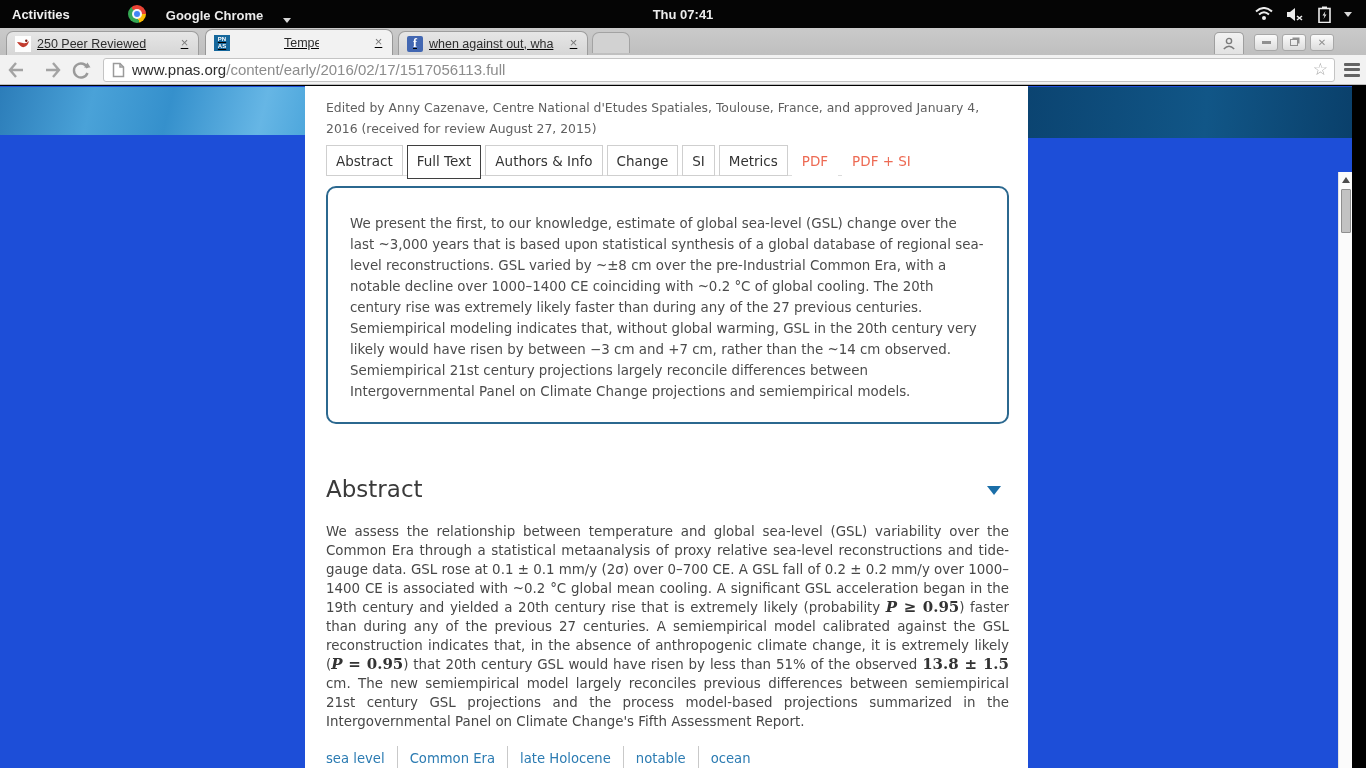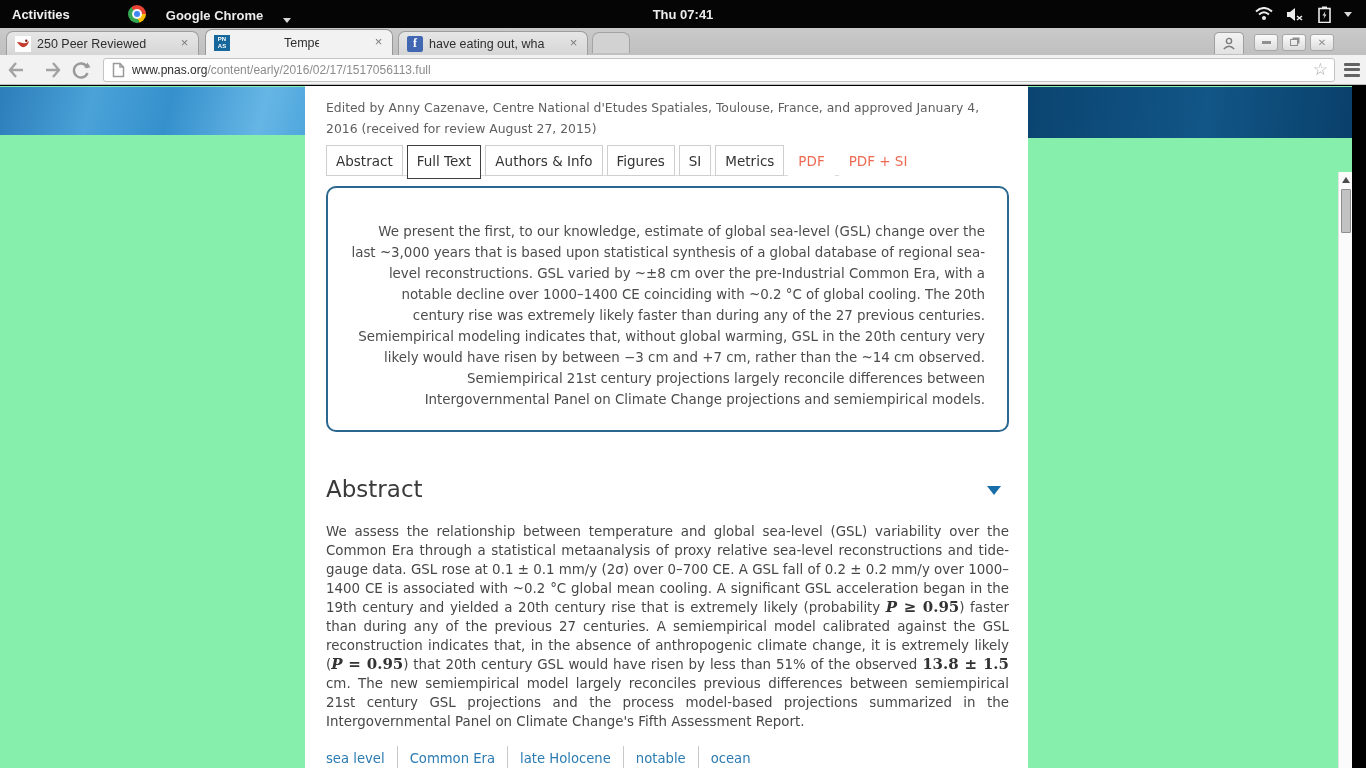--- a/index.html
+++ b/index.html
@@ -20,21 +20,21 @@
   .caret-down { width:0; height:0; border-left:4px solid transparent; border-right:4px solid transparent; border-top:5px solid #d8d8d8; display:inline-block; }
   .tb-clock { position:absolute; left:50%; transform:translateX(-50%); font-size:13px; font-weight:700; }
   .tb-status { position:absolute; right:14px; display:flex; align-items:center; gap:13px; }
   .tb-status svg { display:block; }
 
   
   .tabstrip { position:absolute; top:28px; left:0; width:1366px; height:27px;
               background:linear-gradient(#cacaca,#bfbfbf); }
   .btab { position:absolute; top:3px; height:24px; border:1px solid #9d9d9d; border-bottom:none;
           border-radius:7px 7px 0 0; background:linear-gradient(#e6e6e6,#d6d6d6);
-          display:flex; align-items:center; padding:0 6px 0 8px; }
+          display:flex; align-items:center; padding:0 6px 0 8px;text-decoration:underline; }
   .btab.active { top:1px; height:26px; background:#f2f2f2; border-color:#979797; z-index:3; }
   .btab .title { font-size:12.5px; color:#2e2e2e; white-space:nowrap; overflow:hidden; flex:1; margin:0 4px 0 6px; }
   .btab .close { width:15px; height:15px; line-height:14px; text-align:center; font-size:13px;
                  color:#7a7a7a; border-radius:50%; cursor:default; }
   .favicon { width:16px; height:16px; flex:0 0 16px; }
   .fav-pnas { background:#15679c; color:#fff; font-size:6px; font-weight:700; line-height:7px;
               text-align:center; padding-top:1px; letter-spacing:0; }
   .fav-fb { background:#4267b2; border-radius:2px; color:#fff; font-weight:700; font-size:12px;
             line-height:15px; text-align:center; font-family:"Liberation Serif",serif; }
   .newtab-stub { position:absolute; left:592px; top:4px; width:38px; height:21px; background:#d2d2d2;
@@ -48,49 +48,49 @@
   .winbtn.min { right:88px; } .winbtn.max { right:60px; } .winbtn.close { right:32px; }
   .max-glyph { width:8px; height:7px; border:1.5px solid #8f8f8f; box-shadow:2px -2px 0 -0.5px #8f8f8f; }
   .min-glyph { width:9px; height:2.5px; background:#8f8f8f; }
 
   
   .toolbar { position:absolute; top:55px; left:0; width:1366px; height:30px; background:#f2f2f2;
              border-bottom:1px solid #bdbdbd; display:flex; align-items:center; }
   .navbtn { margin-left:7px; width:24px; height:24px; display:flex; align-items:center; justify-content:center; }
   .urlbar { margin-left:10px; width:1232px; height:24px; background:#fff; border:1px solid #c4c4c4;
             border-radius:3px; display:flex; align-items:center; padding:0 6px 0 8px; }
-  .url-text { font-size:12px; margin-left:7px; white-space:nowrap; overflow:hidden; flex:1; }
+  .url-text { font-size:15px; margin-left:7px; white-space:nowrap; overflow:hidden; flex:1; }
   .url-host { color:#2f2f2f; } .url-path { color:#8c8c8c; }
   .star { font-size:17px; color:#a9a9a9; line-height:20px; }
   .menu-btn { margin-left:9px; display:flex; flex-direction:column; gap:2.5px; }
   .menu-btn i { width:16px; height:3px; background:#636363; border-radius:1px; }
 
   
-  .page { position:absolute; top:86px; left:0; width:1352px; height:682px; background:#86efac; }
+  .page { position:absolute; top:86px; left:0; width:1352px; height:682px; background:#1d4ed8; }
   .banner-left { position:absolute; top:1px; left:0; width:305px; height:48px;
       background:linear-gradient(104deg,#2c7db9 0%,#4aa2d8 30%,#3590cc 55%,#66b6e5 85%,#4ea7dc 100%); }
   .banner-right { position:absolute; top:1px; left:1028px; width:324px; height:51px;
       background:linear-gradient(95deg,#0b4471 0%,#115687 55%,#0a406b 100%); }
   .content { position:absolute; left:305px; top:0; width:723px; height:682px; background:#fff;
              font-family:"DejaVu Sans","Liberation Sans",sans-serif; }
 
   .edited-by { position:absolute; left:21px; top:11px; width:682px; font-size:12.4px; line-height:21px; color:#5f5f5f; }
 
   .article-tabs { position:absolute; left:21px; top:59px; display:inline-flex; gap:4px;
                   align-items:stretch; padding-bottom:3px; }
   .article-tabs .rule { position:absolute; left:0; right:0; bottom:3px; height:1px; background:#dcdcdc; z-index:1; }
   .atab { position:relative; z-index:2; border:1px solid #cfcfcf; background:#fff; color:#333;
           font-size:13.5px; padding:7px 9px 6px; font-family:"DejaVu Sans",sans-serif; }
   .atab.active { border-color:#3f3f3f; margin-bottom:-3px; padding-bottom:9px; background:#fff; z-index:4; }
   .atab.pdf { border-color:transparent; color:#ed6a53; }
 
   .sig-box { position:absolute; left:21px; top:100px; width:683px; border:2px solid #2b688f;
              border-radius:10px; padding:13px 22px 20px; background:#fff; }
   .sig-title { font-size:15px; color:#3a3a3a; }
-  .sig-body { margin-top:20px; font-size:13.4px; line-height:21px; color:#4c4c4c;text-align:right; }
+  .sig-body { margin-top:12px; font-size:13.4px; line-height:21px; color:#4c4c4c; }
 
   .abs-head { position:absolute; left:21px; top:390px; width:683px; }
   .abs-title { font-size:23px; color:#3a3a3a; font-weight:400; }
   .abs-caret { position:absolute; right:8px; top:10px; width:0; height:0;
                border-left:7px solid transparent; border-right:7px solid transparent;
                border-top:9px solid #1a6ea8; }
   .abs-body { position:absolute; left:21px; top:436px; width:683px; font-size:13.4px; line-height:19px;
               color:#474747; text-align:justify; }
   .mathseg { font-family:"DejaVu Serif","Liberation Serif",serif; font-weight:700; font-size:15px; color:#333; }
   .mvar { font-style:italic; }
@@ -155,21 +155,21 @@
     </div>
     <div class="btab active" style="left:205px; width:188px;gap:48px;">
       <span class="favicon fav-pnas">
         <span>PN</span><br><span>AS</span>
       </span>
       <span class="title">Temperature-driven</span>
       <span class="close">×</span>
     </div>
     <div class="btab" style="left:398px; width:190px;">
       <span class="favicon fav-fb">f</span>
-      <span class="title">have eating out, wha</span>
+      <span class="title">when against out, wha</span>
       <span class="close">×</span>
     </div>
     <div class="newtab-stub"></div>
     <div class="profile-btn">
       <svg width="14" height="13" viewBox="0 0 14 13">
         <circle cx="7" cy="4" r="2.6" fill="none" stroke="#7b7b7b" stroke-width="1.4"></circle>
         <path d="M1.8 12 Q7 6.5 12.2 12" fill="none" stroke="#7b7b7b" stroke-width="1.4"></path>
       </svg>
     </div>
     <div class="winbtn min">
@@ -220,21 +220,21 @@
     <div class="banner-right"></div>
 
     <div class="content">
       <div class="edited-by">Edited by Anny Cazenave, Centre National d'Etudes Spatiales, Toulouse, France, and approved January 4, 2016 (received for review August 27, 2015)</div>
 
       <div class="article-tabs">
         <span class="rule"></span>
         <span class="atab">Abstract</span>
         <span class="atab active">Full Text</span>
         <span class="atab">Authors &amp; Info</span>
-        <span class="atab">Figures</span>
+        <span class="atab">Change</span>
         <span class="atab">SI</span>
         <span class="atab">Metrics</span>
         <span class="atab pdf">PDF</span>
         <span class="atab pdf">PDF + SI</span>
       </div>
 
       <div class="sig-box">
         <div class="sig-body">We present the first, to our knowledge, estimate of global sea-level (GSL) change over the last ~3,000 years that is based upon statistical synthesis of a global database of regional sea-level reconstructions. GSL varied by ~±8 cm over the pre-Industrial Common Era, with a notable decline over 1000–1400 CE coinciding with ~0.2 °C of global cooling. The 20th century rise was extremely likely faster than during any of the 27 previous centuries. Semiempirical modeling indicates that, without global warming, GSL in the 20th century very likely would have risen by between −3 cm and +7 cm, rather than the ~14 cm observed. Semiempirical 21st century projections largely reconcile differences between Intergovernmental Panel on Climate Change projections and semiempirical models.</div>
       </div>
 

